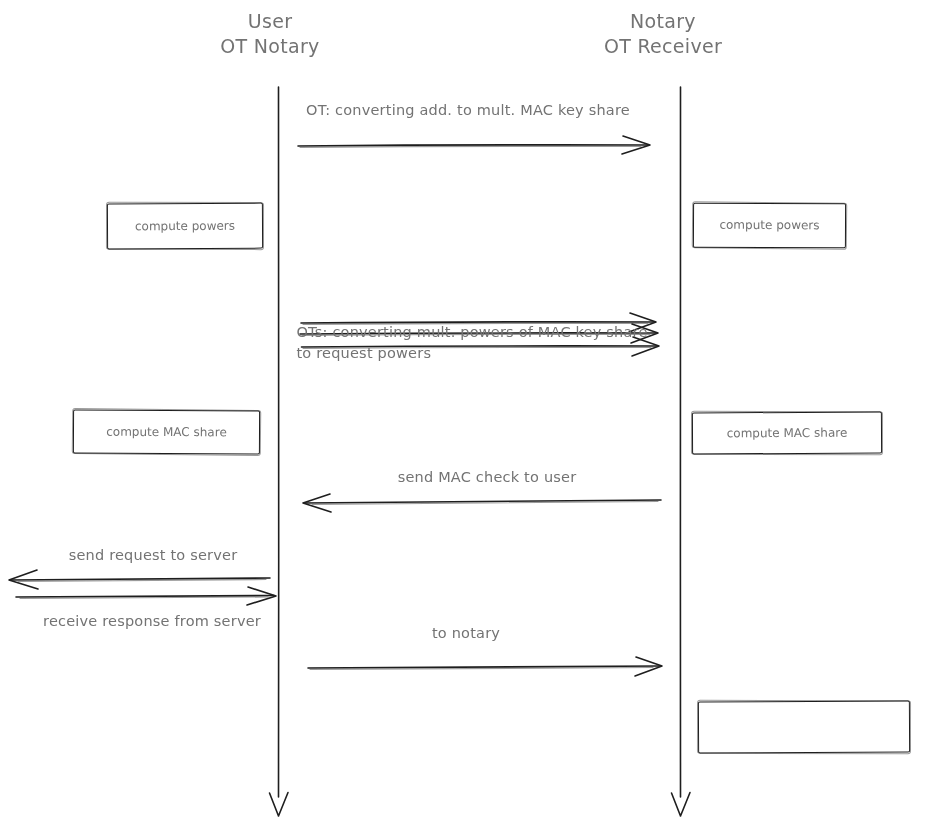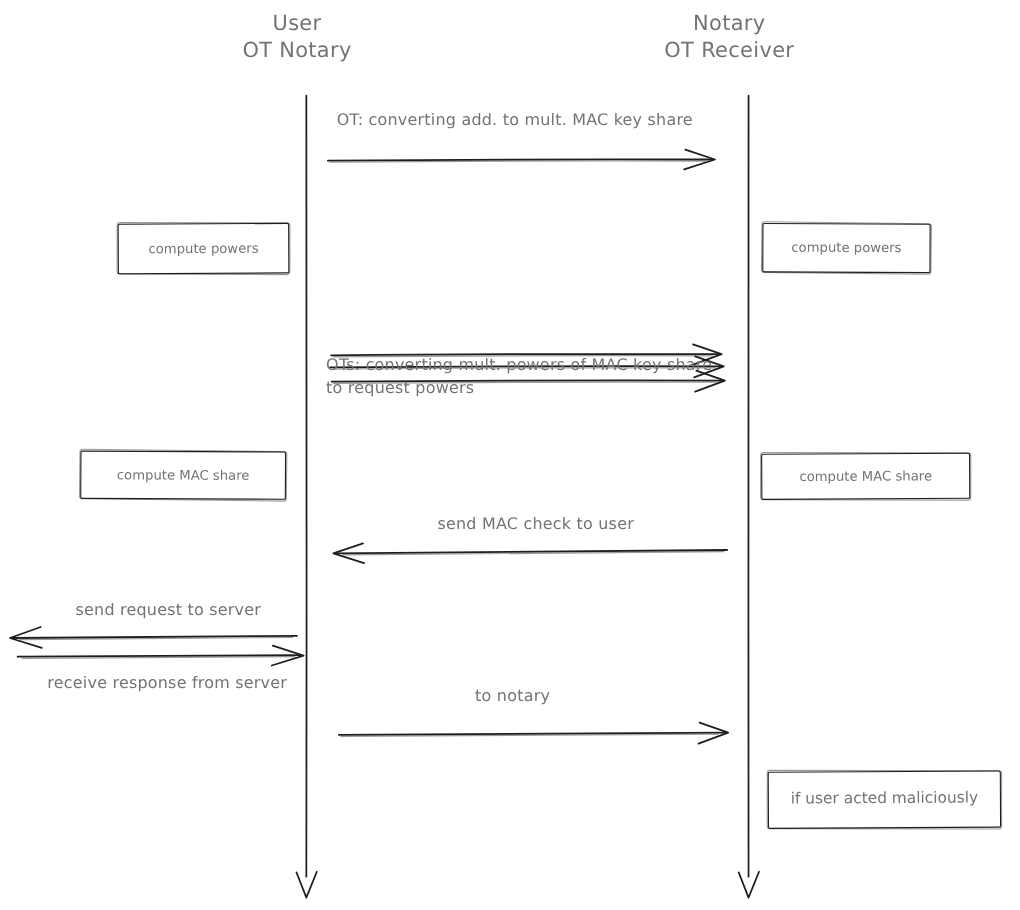--- a/index.html
+++ b/index.html
@@ -138,16 +138,15 @@
 
   <div class="sketch-box rot-b" style="left:73px; top:410px; width:187px; height:44px;">
     <span>compute MAC share</span>
   </div>
 
   <div class="sketch-box rot-a" style="left:692px; top:412px; width:190px; height:42px;">
     <span>compute MAC share</span>
   </div>
 
   <div class="sketch-box rot-a small-text" style="left:698px; top:701px; width:212px; height:52px; flex-direction:column;">
-    <div>if user acted maliciously</div>
   </div>
 
 </div>
 
 </body></html>

